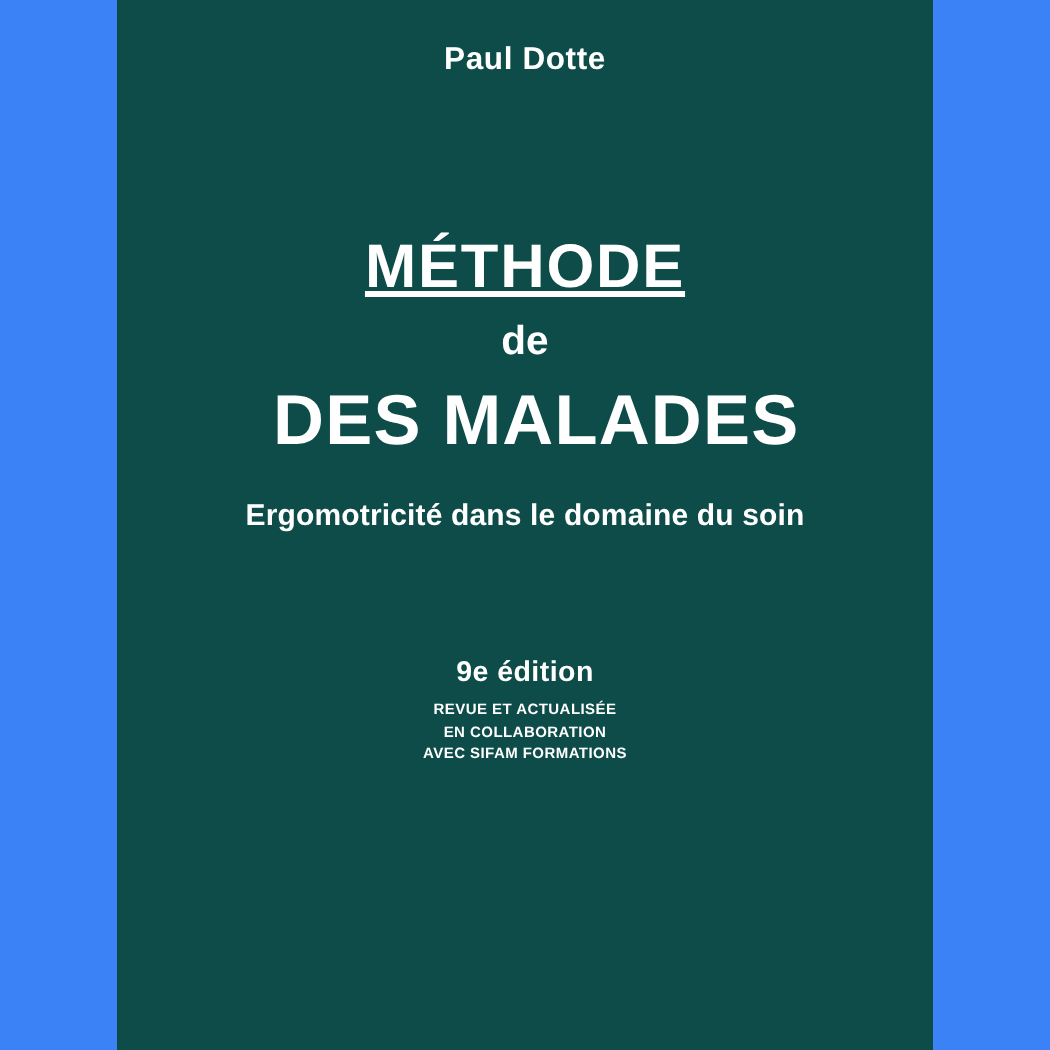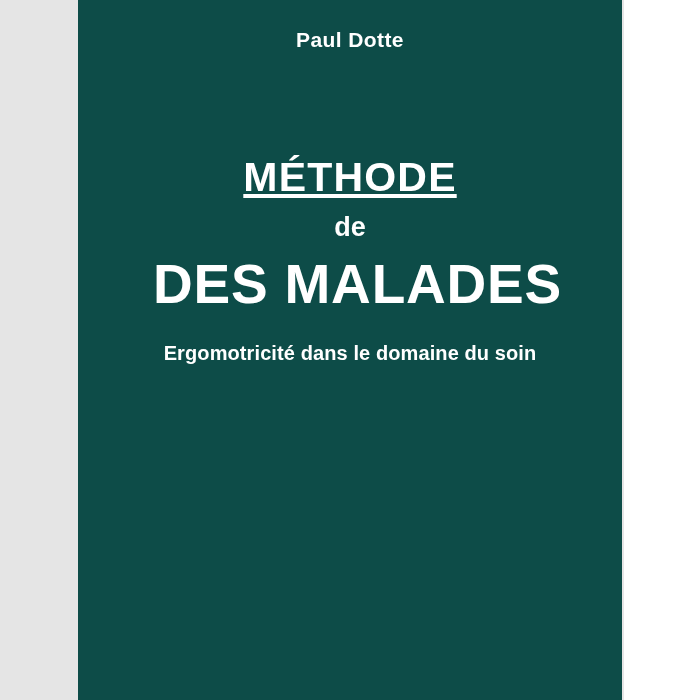--- a/index.html
+++ b/index.html
@@ -9,23 +9,23 @@
   }
   body {
     width: 700px;
     height: 700px;
     font-family: "Liberation Sans", sans-serif;
     -webkit-font-smoothing: antialiased;
   }
 
   .page {
     position: relative;
-    width: 624px;
+    width: 700px;
     height: 700px;
-    background: #e5e5e5;
+    background: #3b82f6;
     overflow: hidden;
   }
 
   
   .cover {
     position: absolute;
     left: 78px;
     top: 0;
     width: 544px;
     height: 700px;
@@ -69,21 +69,21 @@
   }
 
   .title-line-2 {
     font-size: 41px;
     font-weight: 700;
     letter-spacing: 0.8px;
     line-height: 1.18;
   }
 
   .title-line-3 {
-    font-size: 55px;
+    font-size: 47px;
     font-weight: 700;
     letter-spacing: 0.8px;
     line-height: 1.18;
     padding-left: 15px;
   }
 
   .subtitle {
     margin-top: 26px;
     font-size: 20px;
     font-weight: 600;
@@ -134,16 +134,24 @@
     <div class="author">Paul Dotte</div>
 
     <div class="title-block">
       <div class="title-line-1">MÉTHODE</div>
       <div class="title-de">de</div>
       <div class="title-line-3">DES MALADES</div>
     </div>
 
     <div class="subtitle">Ergomotricité dans le domaine du soin</div>
 
+    <div class="edition-block">
+      <div class="edition-main">9e édition</div>
+      <div class="edition-sub">
+        <div>REVUE ET ACTUALISÉE</div>
+        <div>EN COLLABORATION</div>
+        <div>AVEC SIFAM FORMATIONS</div>
+      </div>
+    </div>
 
 
   </div>
 </div>
 
 </body></html>

